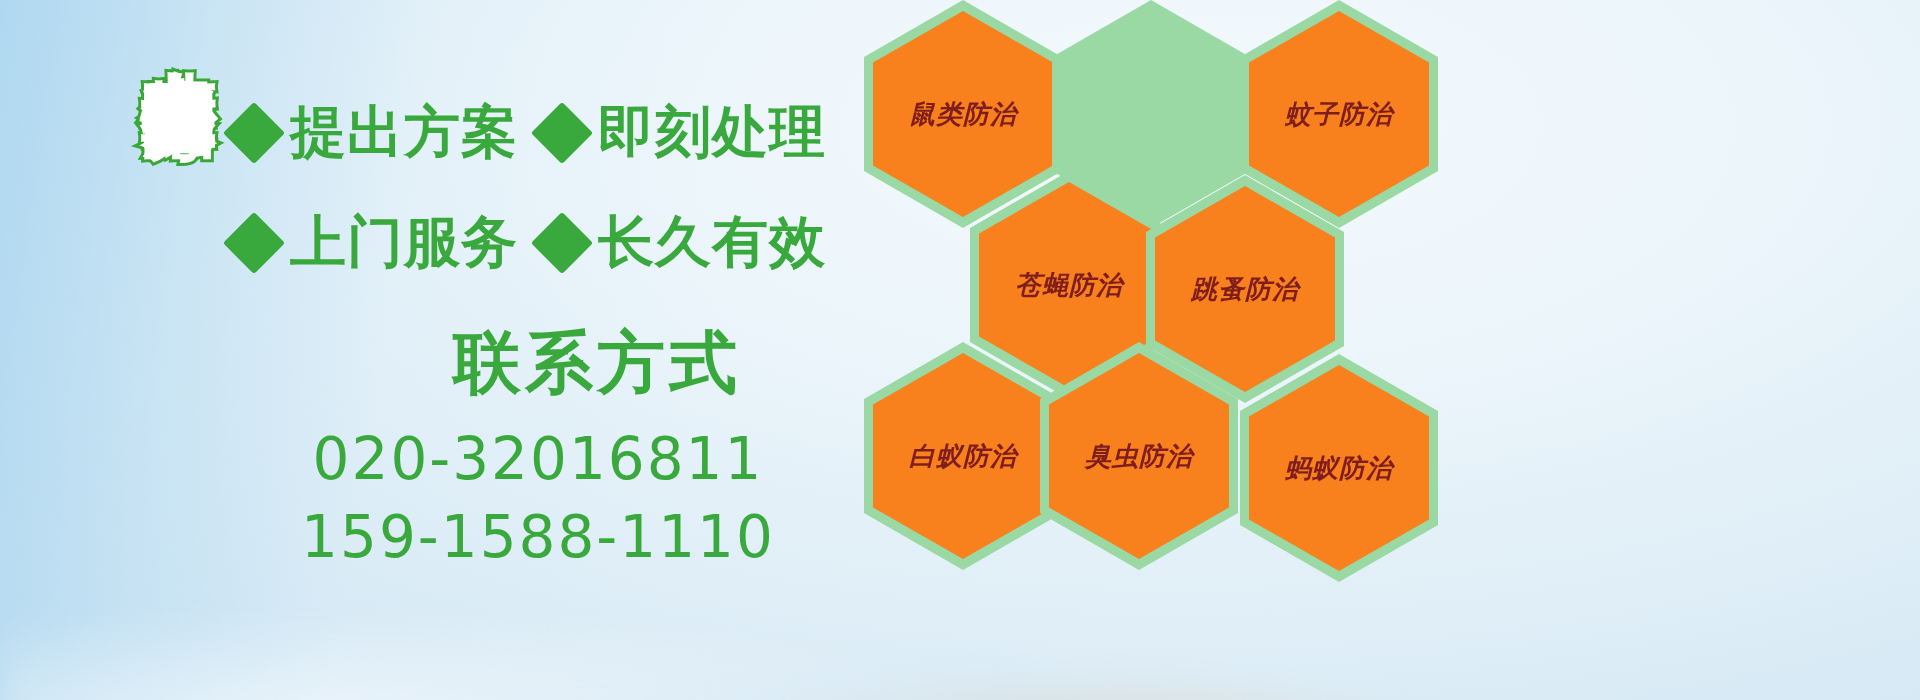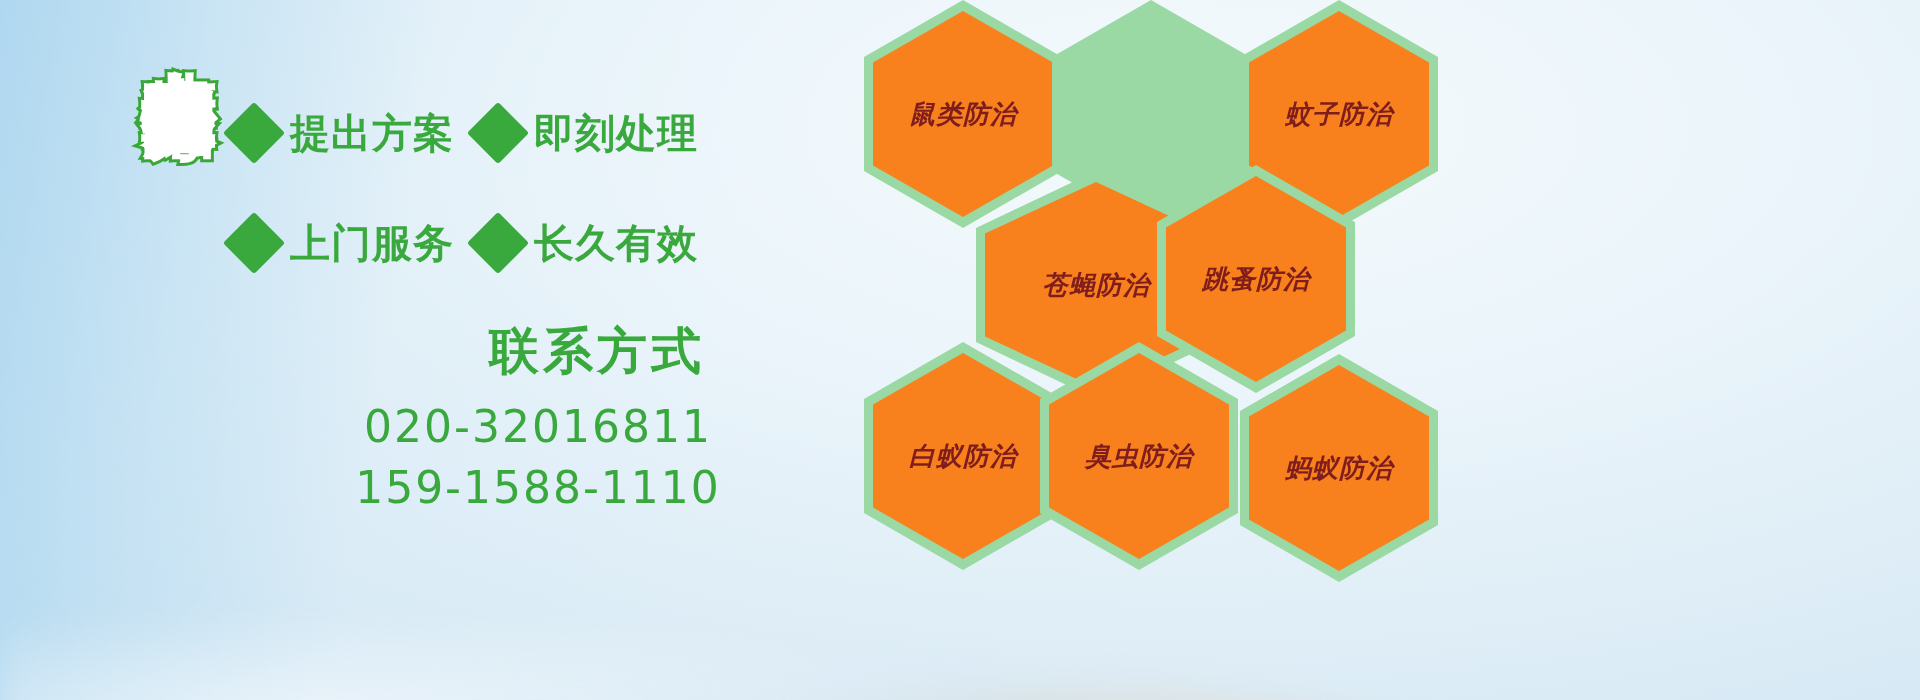--- a/index.html
+++ b/index.html
@@ -43,31 +43,31 @@
   
   .features{position:absolute;left:232px;top:78px;width:640px;}
   .frow{display:flex;align-items:center;height:110px;}
   .fitem{display:flex;align-items:center;}
   .fitem + .fitem{margin-left:22px;}
   .dia{
     width:44px;height:44px;background:#3aa93d;
     transform:rotate(45deg);border-radius:3px;flex:0 0 auto;margin-right:14px;
   }
   .ftxt{
-    font-size:40px;font-weight:700;color:#3aa93d;letter-spacing:1px;white-space:nowrap;
+    font-size:56px;font-weight:700;color:#3aa93d;letter-spacing:1px;white-space:nowrap;
   }
 
   
   .contact{position:absolute;left:258px;top:318px;width:560px;text-align:center;}
   .c-title{
-    font-size:50px;font-weight:700;color:#3aa93d;letter-spacing:4px;
+    font-size:68px;font-weight:700;color:#3aa93d;letter-spacing:4px;
     margin-left:118px;
   }
   .c-phone{
-    font-size:44px;font-weight:400;color:#3aa93d;letter-spacing:2px;
+    font-size:58px;font-weight:400;color:#3aa93d;letter-spacing:2px;
     margin-top:16px;
   }
   .c-phone.second{margin-top:10px;}
 
   
   .honey{position:absolute;left:852px;top:-8px;width:640px;height:600px;}
   .hexwrap{position:absolute;width:198px;height:228px;}
   .hex{
     position:absolute;inset:0;
     clip-path:polygon(50% 0%,100% 25%,100% 75%,50% 100%,0% 75%,0% 25%);
@@ -133,28 +133,28 @@
       <div class="hex"></div>
     </div>
 
     <div class="hexwrap" style="left:388px;top:8px;text-align:right;">
       <div class="hex"></div>
       <div class="hex-in">
         <span class="hex-label">蚊子防治</span>
       </div>
     </div>
 
-    <div class="hexwrap" style="left:124px;top:179px;padding-left:42px;">
+    <div class="hexwrap" style="left:118px;top:179px;">
       <div class="hex"></div>
       <div class="hex-in">
         <span class="hex-label">苍蝇防治</span>
       </div>
     </div>
 
-    <div class="hexwrap" style="left:294px;top:173px;margin-left:11px;">
+    <div class="hexwrap" style="left:294px;top:183px;">
       <div class="hex"></div>
       <div class="hex-in">
         <span class="hex-label">跳蚤防治</span>
       </div>
     </div>
 
     <div class="hexwrap" style="left:12px;top:350px;">
       <div class="hex"></div>
       <div class="hex-in">
         <span class="hex-label">白蚁防治</span>

